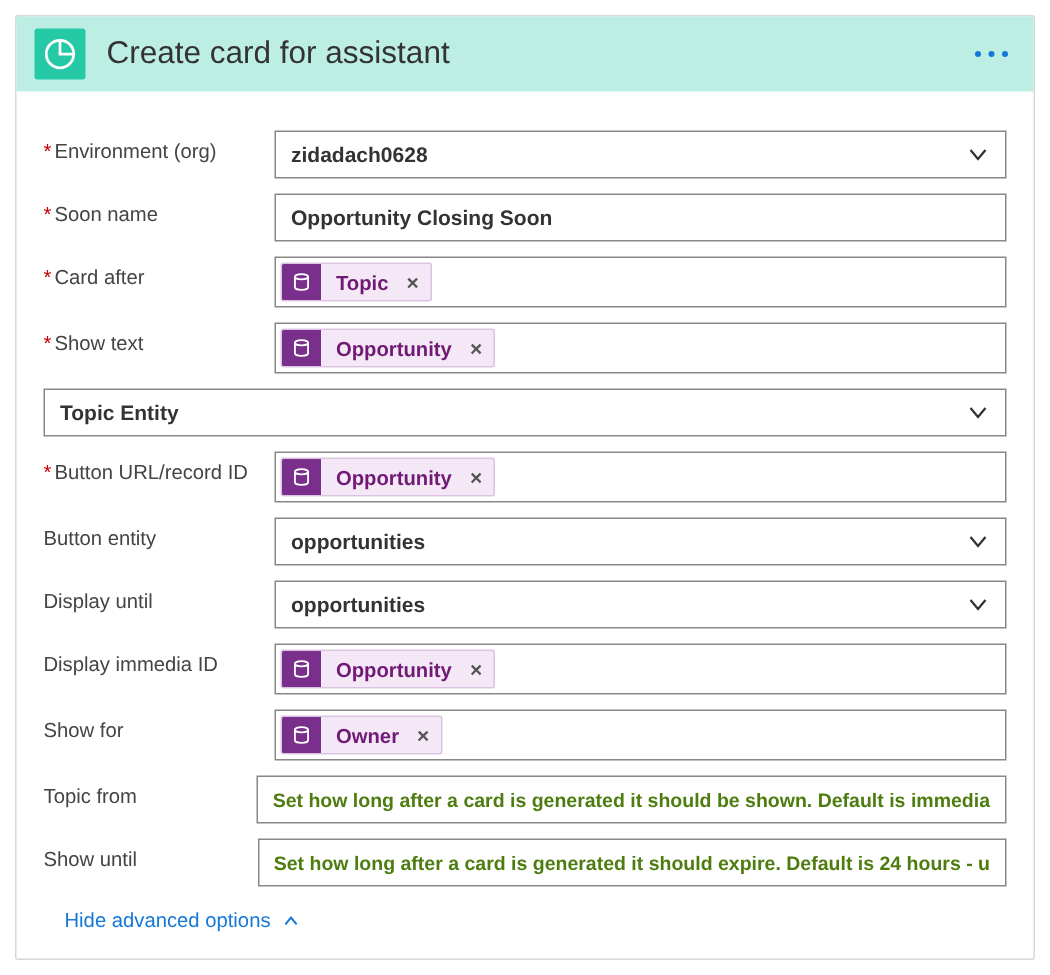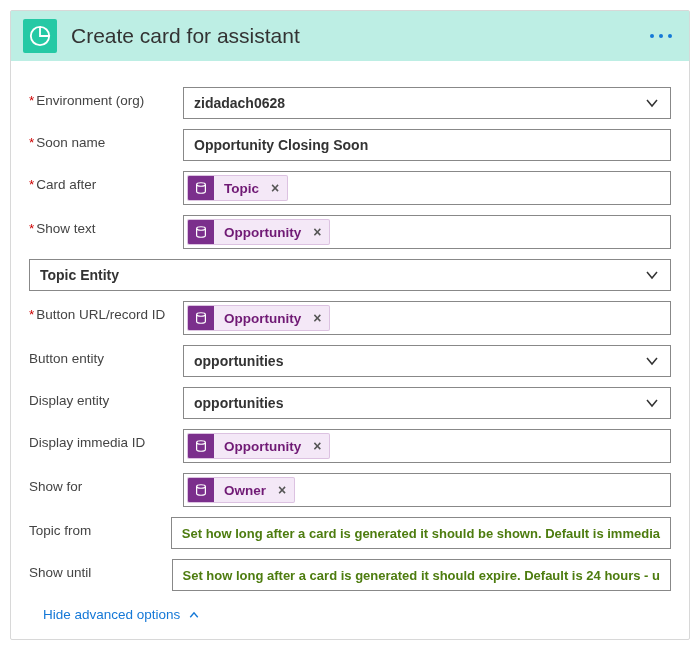--- a/index.html
+++ b/index.html
@@ -170,21 +170,21 @@
           <span class="chev">
             <svg width="16" height="16" viewBox="0 0 16 16">
                 <path d="M3 5 L8 11 L13 5" fill="none" stroke="#333" stroke-width="1.5"></path>
               </svg>
           </span>
         </div>
       </div>
     </div>
 
     <div class="row">
-      <div class="label">Display entity</div>
+      <div class="label">Display until</div>
       <div class="control">
         <div class="select">
           <span class="val">opportunities</span>
           <span class="chev">
             <svg width="16" height="16" viewBox="0 0 16 16">
                 <path d="M3 5 L8 11 L13 5" fill="none" stroke="#333" stroke-width="1.5"></path>
               </svg>
           </span>
         </div>
       </div>

